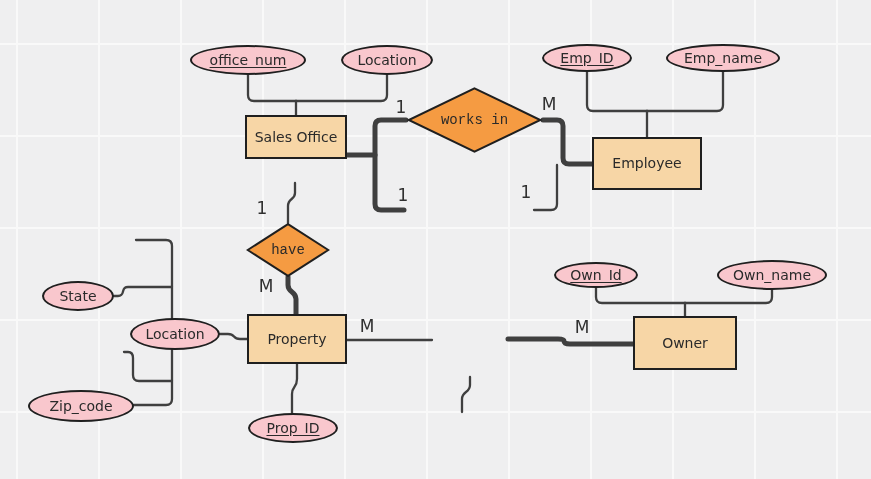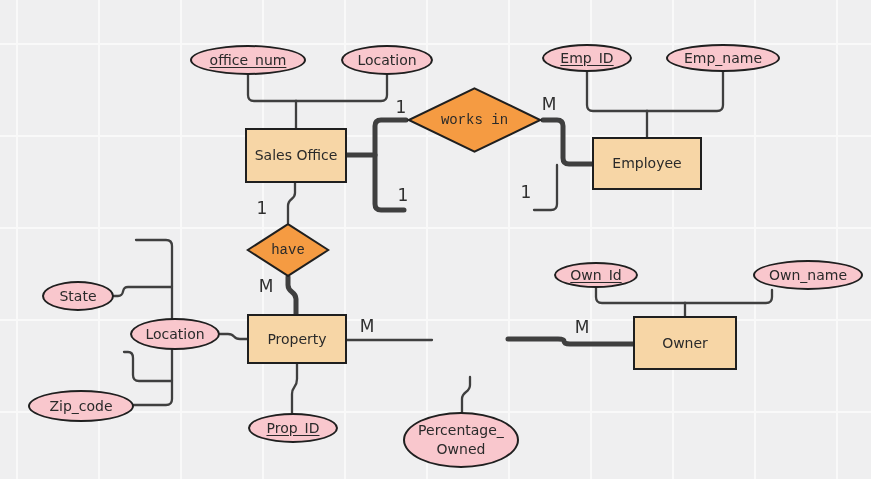--- a/index.html
+++ b/index.html
@@ -68,21 +68,21 @@
     <path class="thin" d="M470,377 V385 C470,393 462,391 462,399 V412"></path>
 
     <path class="thin" d="M297,364 V379 C297,388 292,386 292,394 V413"></path>
 
     <path class="thin" d="M136,240 H166 Q172,240 172,246 V399 Q172,405 166,405 H134"></path>
     <path class="thin" d="M114,296 H118 C126,296 120,287 128,287 H172"></path>
     <path class="thin" d="M124,352 H128 Q133,352 133,358 V375 Q133,381 139,381 H172"></path>
     <path class="thin" d="M220,334 H228 C236,334 232,339 240,339 H247"></path>
   </svg>
 
-  <div class="node entity" style="left:245px;top:128px;width:102px;height:55px">
+  <div class="node entity" style="left:245px;top:115px;width:102px;height:44px">
     <span class="lbl">Sales Office</span>
   </div>
   <div class="node entity" style="left:592px;top:137px;width:110px;height:53px">
     <span class="lbl">Employee</span>
   </div>
   <div class="node entity" style="left:247px;top:314px;width:100px;height:50px">
     <span class="lbl">Property</span>
   </div>
   <div class="node entity" style="left:633px;top:316px;width:104px;height:54px">
     <span class="lbl">Owner</span>
@@ -118,29 +118,25 @@
   </div>
   <div class="node attr" style="left:130px;top:318px;width:90px;height:32px">
     <span class="lbl">Location</span>
   </div>
   <div class="node attr" style="left:28px;top:390px;width:106px;height:32px">
     <span class="lbl">Zip_code</span>
   </div>
   <div class="node attr pk" style="left:554px;top:262px;width:84px;height:26px">
     <span class="lbl">Own_Id</span>
   </div>
-  <div class="node attr" style="left:753px;top:260px;width:110px;height:30px">
+  <div class="node attr" style="left:717px;top:260px;width:110px;height:30px">
     <span class="lbl">Own_name</span>
   </div>
   <div class="node attr pk" style="left:248px;top:413px;width:90px;height:30px">
     <span class="lbl">Prop_ID</span>
-  </div>
-  <div class="node attr" style="left:403px;top:412px;width:116px;height:56px">
-    <span class="lbl">Percentage_
-Owned</span>
   </div>
 
   <div class="card" style="left:401px;top:107px">1</div>
   <div class="card" style="left:549px;top:104px">M</div>
   <div class="card" style="left:403px;top:195px">1</div>
   <div class="card" style="left:526px;top:192px">1</div>
   <div class="card" style="left:262px;top:208px">1</div>
   <div class="card" style="left:266px;top:286px">M</div>
   <div class="card" style="left:367px;top:326px">M</div>
   <div class="card" style="left:582px;top:327px">M</div>

